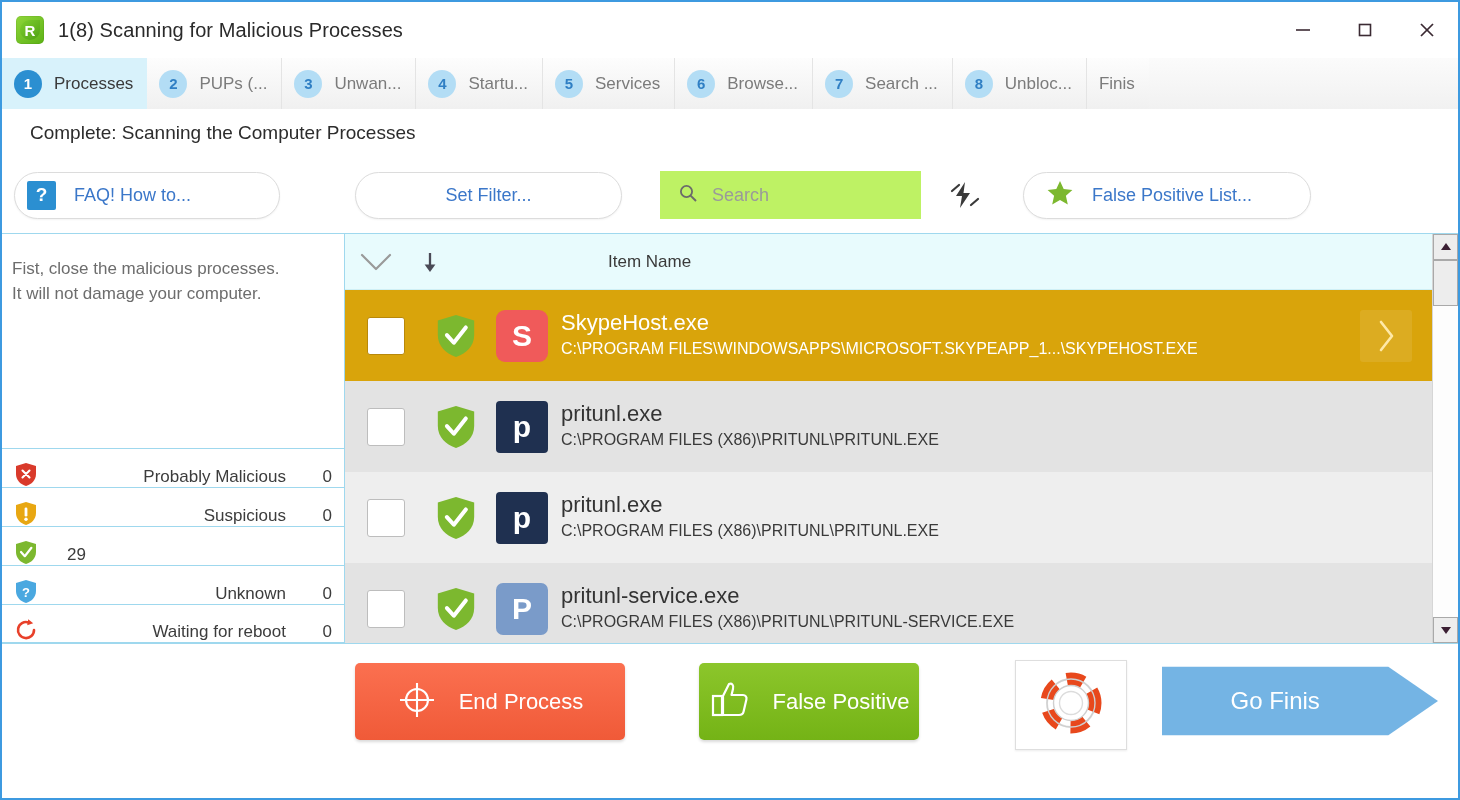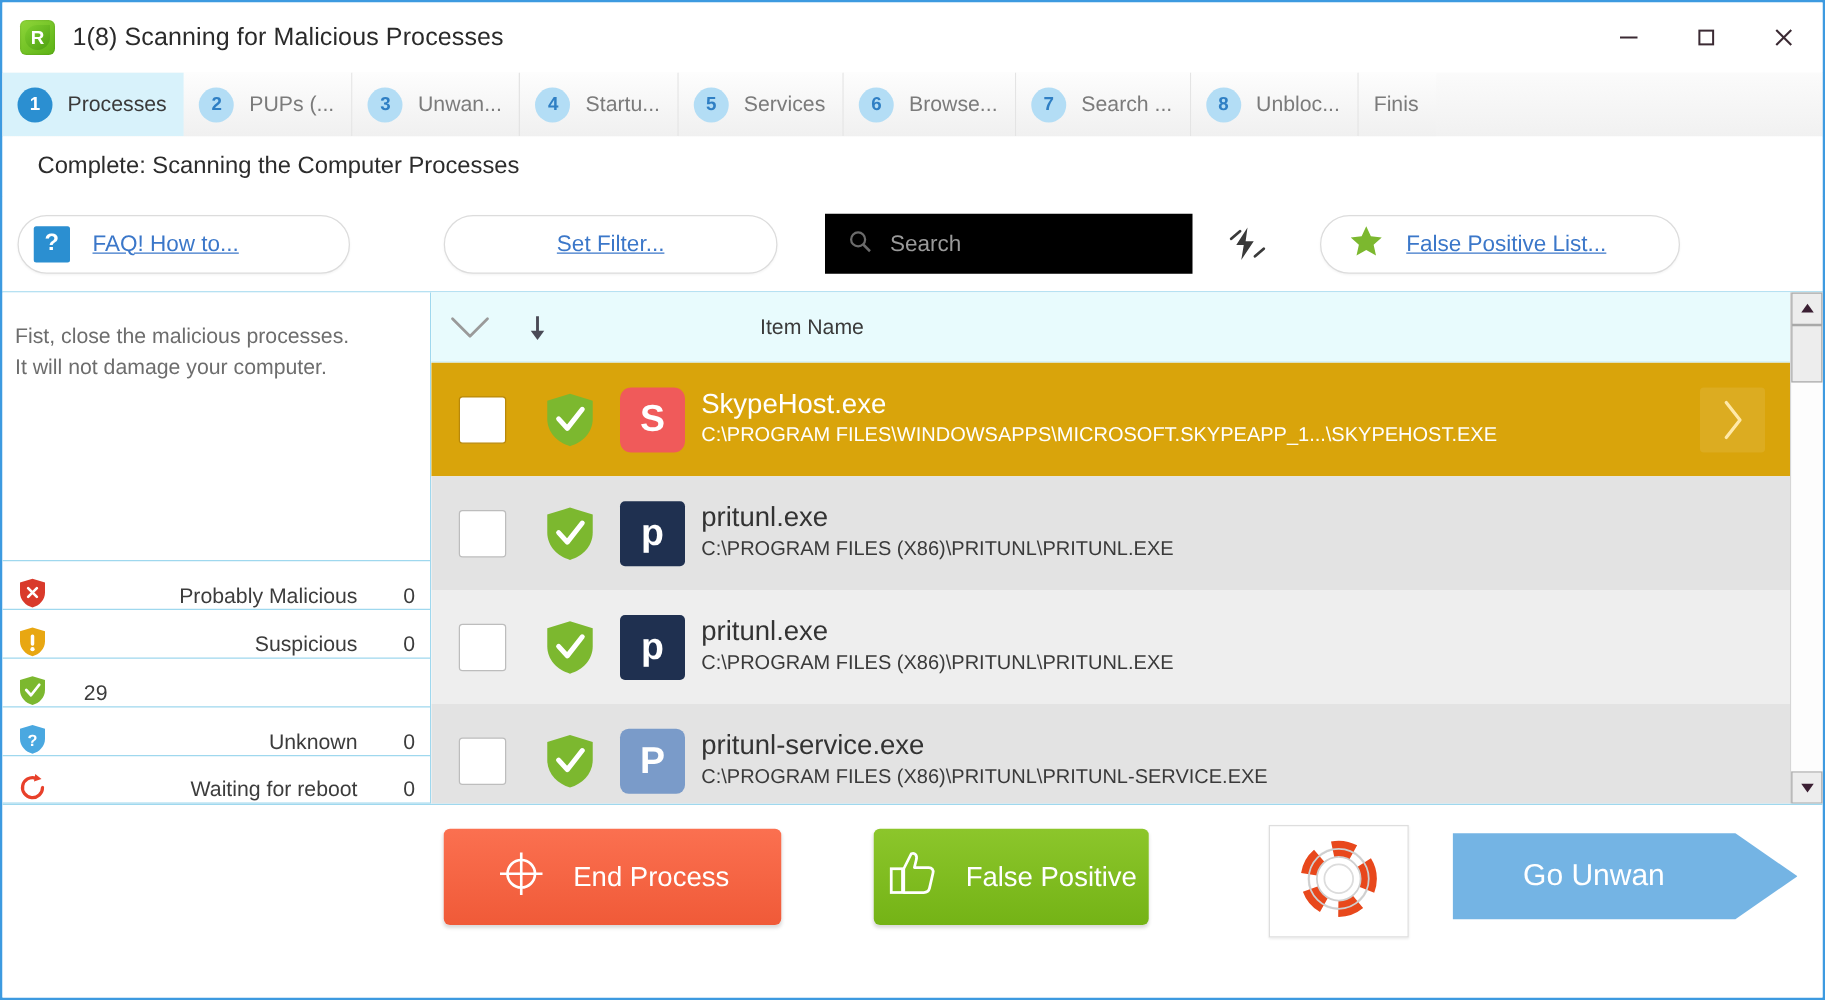--- a/index.html
+++ b/index.html
@@ -155,37 +155,36 @@
     box-shadow: 0 1px 2px rgba(0,0,0,.05);
     cursor: default;
   }
   .pill-faq { width: 266px; justify-content: flex-start; padding-left: 12px; }
   .pill-filter { width: 267px; margin-left: 75px; }
   .pill-fp { width: 288px; justify-content: flex-start; padding-left: 22px; }
   .pill-label {
     font-size: 18px;
     color: #3b77c9;
     margin-left: 18px;
-    text-decoration: underline;
   }
   .pill-filter .pill-label { margin-left: 0; }
   .faq-icon {
     width: 29px; height: 29px;
     background: #2b8fd1;
     color: #ffffff;
     font-size: 19px;
     font-weight: bold;
     display: flex; align-items: center; justify-content: center;
     border-radius: 2px;
     flex: 0 0 29px;
   }
   .search-box {
-    width: 294px; height: 48px;
+    width: 261px; height: 48px;
     margin-left: 38px;
-    background: #000000;
+    background: #bef264;
     display: flex;
     align-items: center;
     padding-left: 18px;
   }
   .search-input {
     border: none;
     background: transparent;
     outline: none;
     font-family: "Liberation Sans", sans-serif;
     font-size: 18px;
@@ -783,18 +782,18 @@
           <circle cx="31" cy="31" r="24" fill="none" stroke="#e8481c" stroke-width="13" stroke-dasharray="17 12" stroke-dashoffset="8"></circle>
           <circle cx="31" cy="31" r="24" fill="none" stroke="#cfcfcf" stroke-width="1.4"></circle>
           <circle cx="31" cy="31" r="17.5" fill="none" stroke="#cfcfcf" stroke-width="1.4"></circle>
           <circle cx="31" cy="31" r="11.5" fill="#ffffff" stroke="#dcdcdc" stroke-width="1.4"></circle>
         </svg>
       </span>
     </div>
 
     <div class="btn-next">
       <div class="btn-next-shape"></div>
-      <div class="btn-next-label">Go Unwan</div>
+      <div class="btn-next-label">Go Finis</div>
     </div>
 
   </div>
 
 </div>
 
 </body></html>

